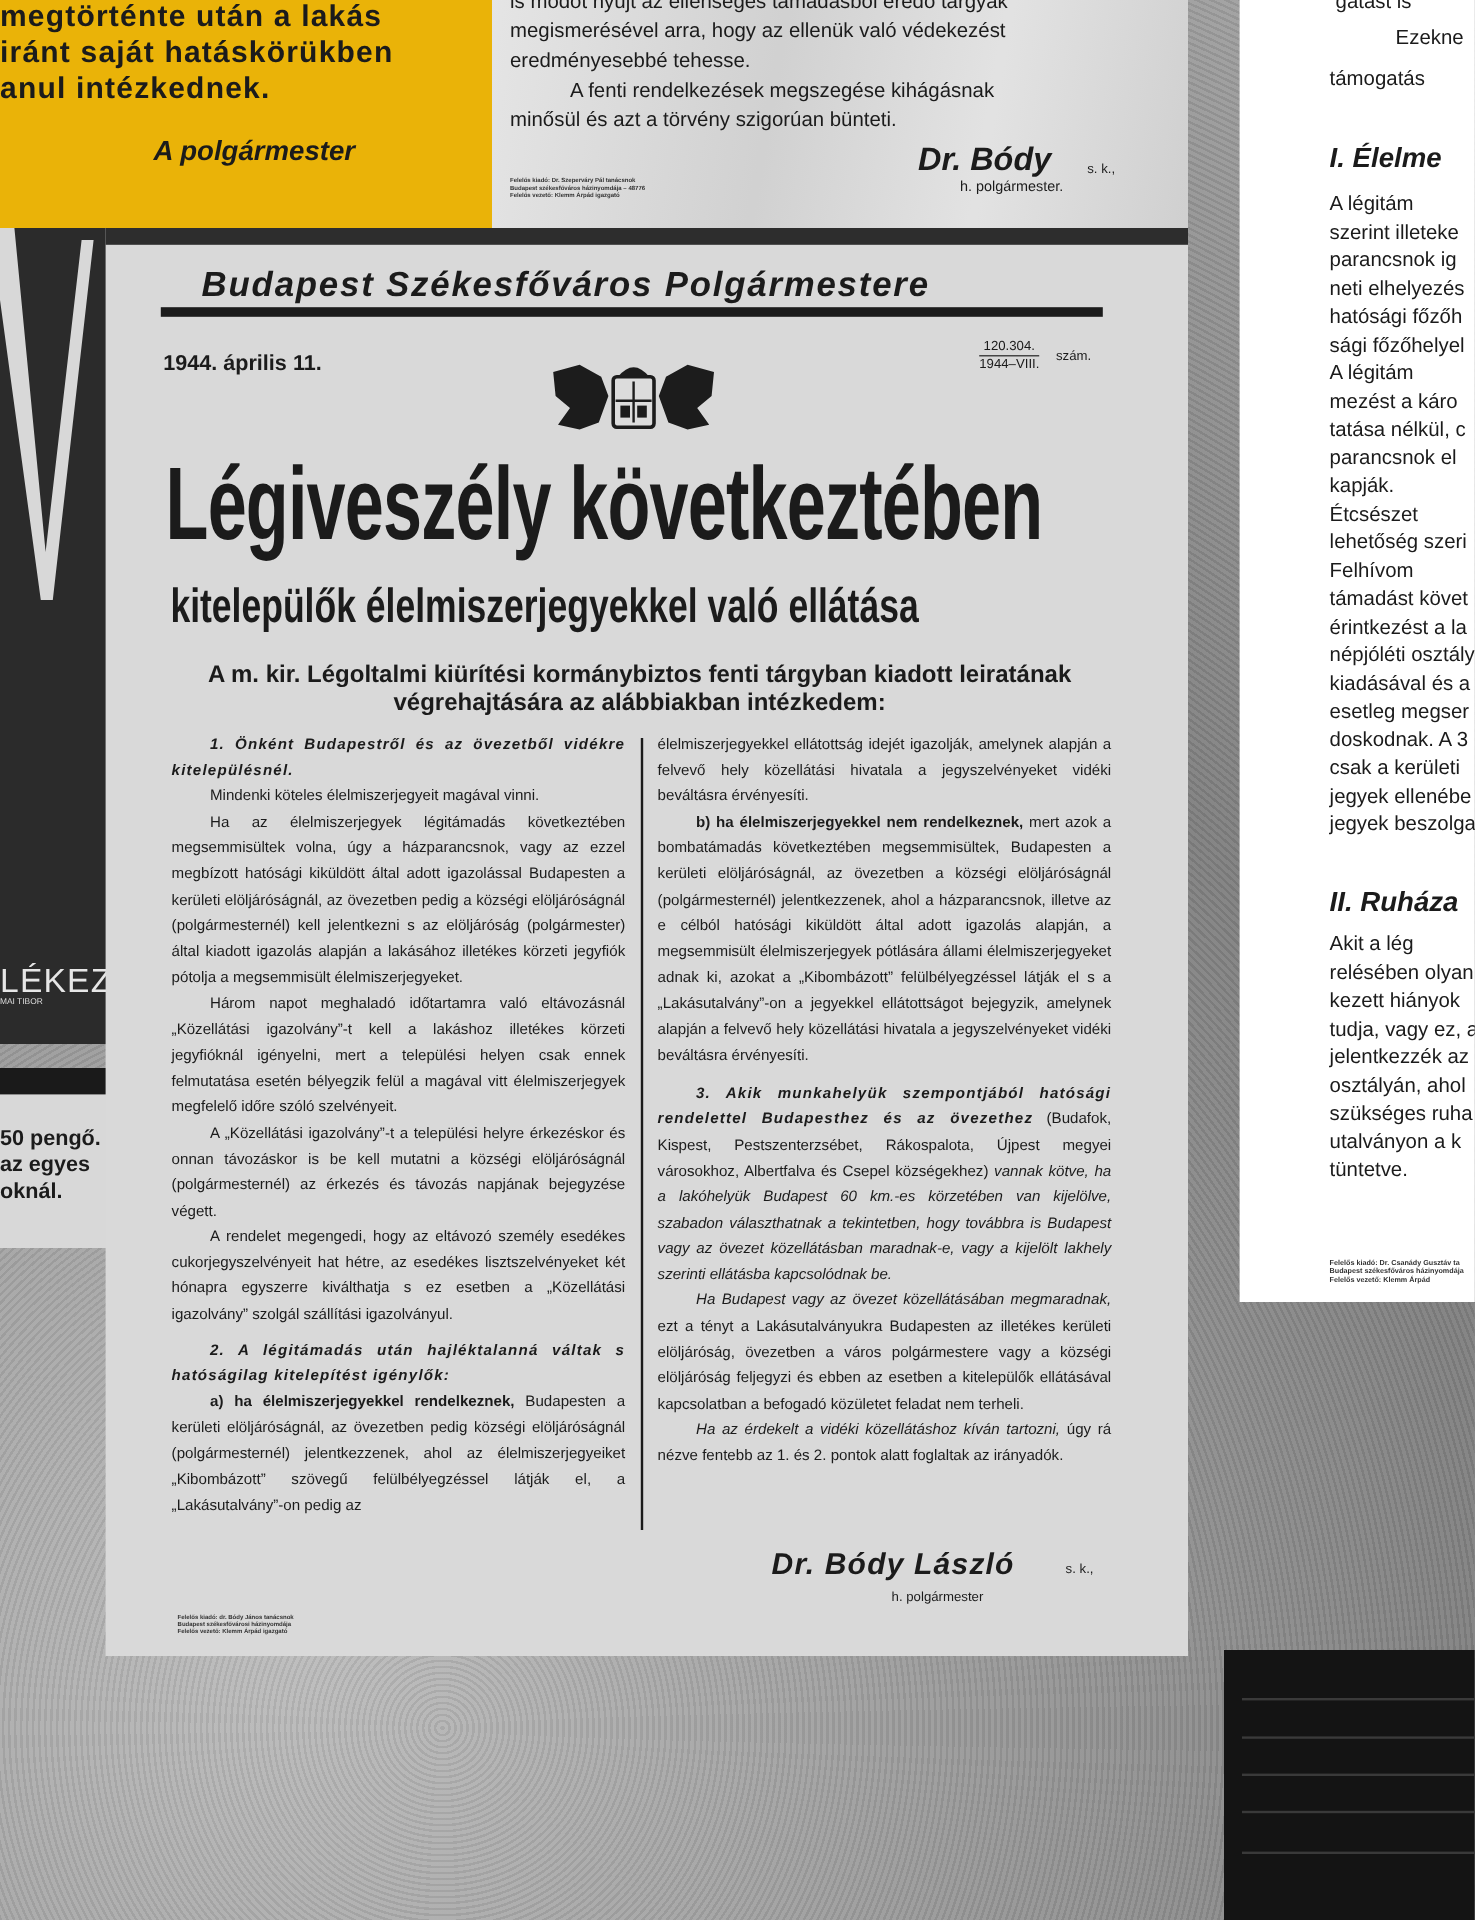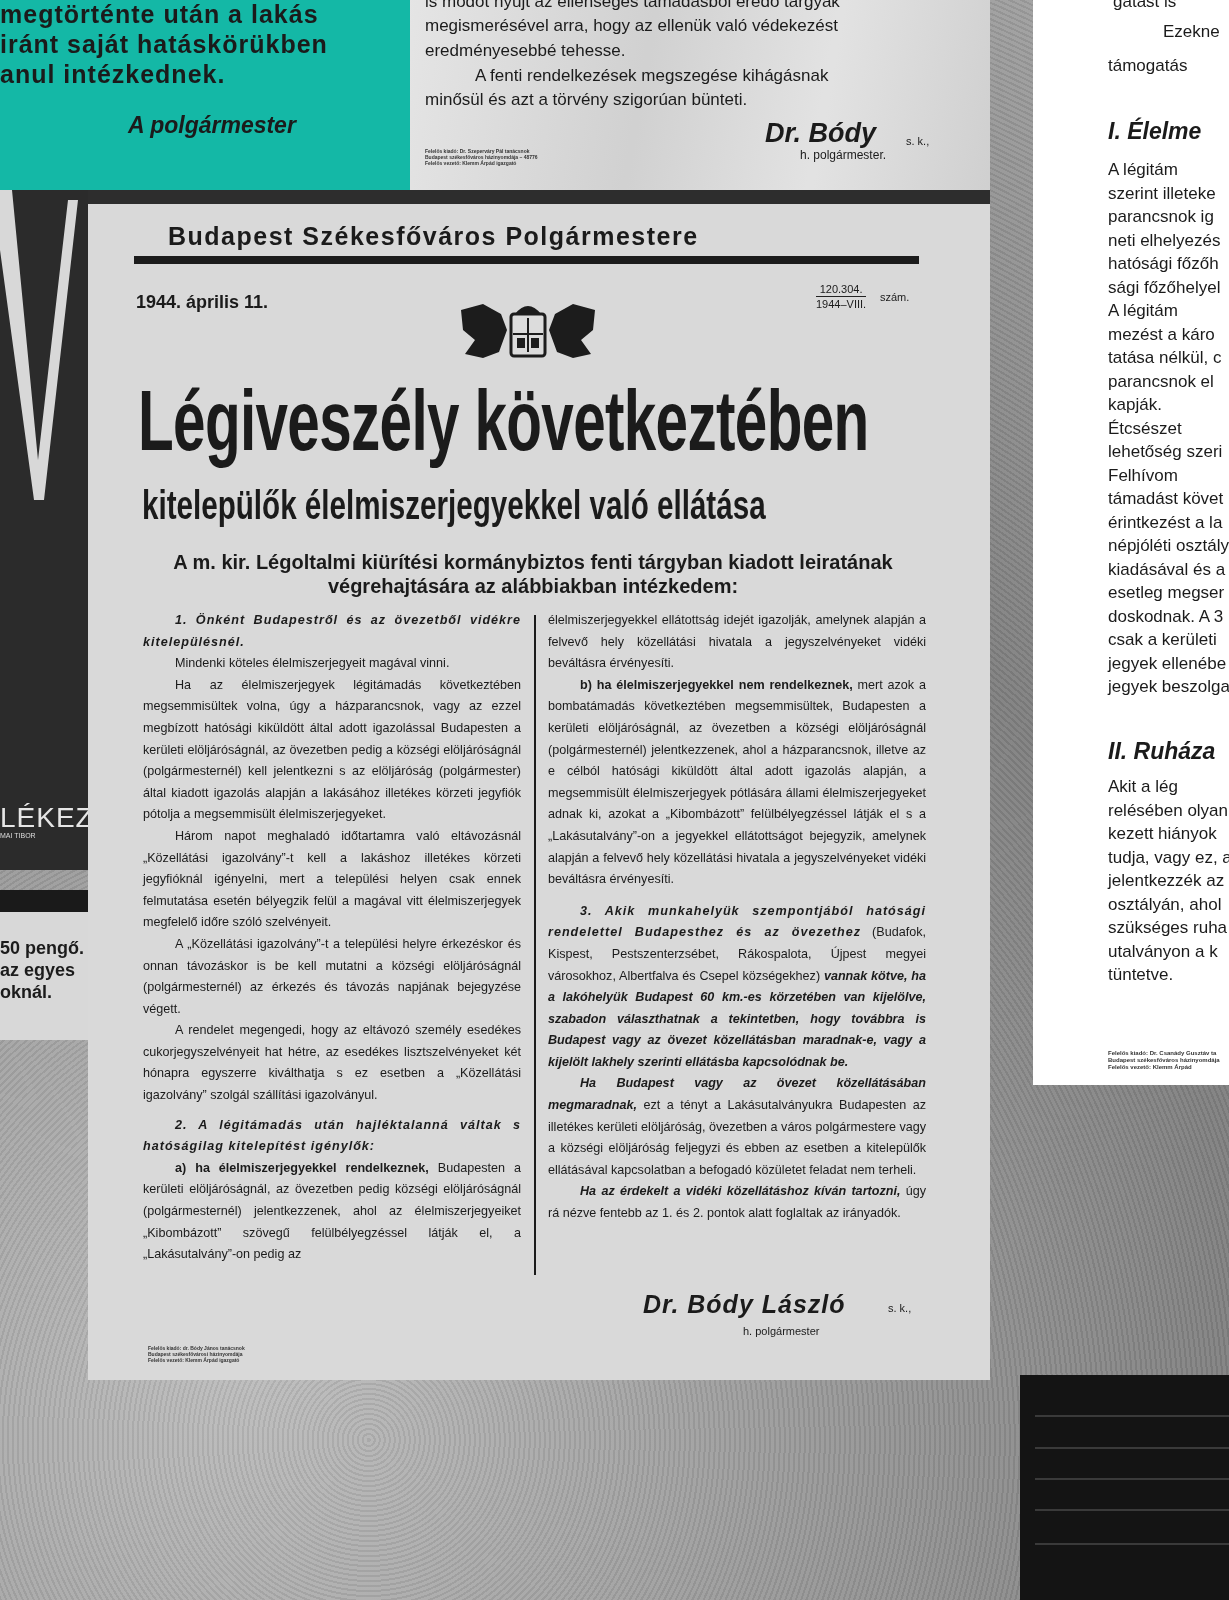--- a/index.html
+++ b/index.html
@@ -5,21 +5,21 @@
   *{box-sizing:border-box;margin:0;padding:0}
   html,body{width:1229px;height:1600px;overflow:hidden;background:#8a8a8a}
   body{position:relative;font-family:"Liberation Sans",sans-serif;color:#1b1b1b}
   .wall{position:absolute;inset:0;background:
     radial-gradient(circle at 20% 85%,#bdbdbd 0,#9d9d9d 30%,#7f7f7f 60%,#a5a5a5 100%);}
   .wall::after{content:"";position:absolute;inset:0;background:
     repeating-radial-gradient(circle at 30% 90%,rgba(0,0,0,.06) 0 2px,rgba(255,255,255,.05) 2px 5px);}
   .paper{position:absolute;background:#dcdcdc;
     background-image:linear-gradient(100deg,rgba(255,255,255,.25),rgba(0,0,0,.05) 40%,rgba(255,255,255,.18) 70%,rgba(0,0,0,.06));}
   
-  #p-topleft{left:0;top:0;width:410px;height:190px;background:#14b8a6}
+  #p-topleft{left:0;top:0;width:410px;height:190px;background:#eab308}
   #p-topleft .line{position:absolute;left:0;font-weight:700;font-size:25px;letter-spacing:1px;white-space:nowrap}
   #p-topleft .sig{position:absolute;left:128px;top:112px;font-weight:700;font-style:italic;font-size:23px}
   
   #p-topmid{left:410px;top:0;width:580px;height:218px}
   #p-topmid .body{position:absolute;left:15px;width:540px;font-size:17px;line-height:27px}
   #p-topmid .sig-name{position:absolute;left:355px;top:118px;font-weight:900;font-style:italic;font-size:27px}
   #p-topmid .sig-sk{position:absolute;left:496px;top:135px;font-size:11px}
   #p-topmid .sig-title{position:absolute;left:390px;top:148px;font-size:12px}
   .imprint{position:absolute;font-size:5px;line-height:6px;font-weight:700;color:#333}
   
@@ -32,35 +32,35 @@
   #p-leftprice .t{position:absolute;left:0;font-weight:700;font-size:18px;white-space:nowrap}
   
   #p-right{left:1033px;top:0;width:239px;height:1085px;background:#ffffff}
   #p-right .txt{position:absolute;left:75px;font-size:17px;line-height:23.5px;white-space:nowrap}
   #p-right .h{position:absolute;left:75px;font-size:23px;font-weight:900;font-style:italic;white-space:nowrap}
   .doorway{position:absolute;left:1020px;top:1375px;width:209px;height:225px;background:#141414}
   .doorway .slat{position:absolute;left:15px;right:0;height:2px;background:#3a3a3a}
   
   #p-main{left:88px;top:190px;width:902px;height:1190px;background:#d9d9d9}
   .topbar{position:absolute;left:0;top:0;width:902px;height:14px;background:#2d2d2d}
-  .hdr{position:absolute;left:80px;top:32px;font-size:25px;font-weight:900;letter-spacing:1.5px}
+  .hdr{position:absolute;left:80px;top:32px;font-size:29px;font-weight:900;font-style:italic;letter-spacing:1.5px}
   .hdr-rule{position:absolute;left:46px;top:66px;width:785px;height:8px;background:#1c1c1c}
   .date{position:absolute;left:48px;top:102px;font-size:18px;font-weight:700}
   .refnum{position:absolute;left:728px;top:92px;font-size:11px;text-align:center;line-height:14px}
   .refnum .num{border-bottom:1px solid #222;display:block}
   .szam{position:absolute;left:792px;top:101px;font-size:11px}
   .crest{position:absolute;left:365px;top:110px;width:150px;height:62px}
   .title{position:absolute;left:50px;top:185px;font-size:86px;font-weight:700;letter-spacing:-1px;transform:scaleX(.68);transform-origin:left top;white-space:nowrap;line-height:90px}
   .subtitle{position:absolute;left:54px;top:293px;font-size:40px;font-weight:700;transform:scaleX(.74);transform-origin:left top;white-space:nowrap}
   .intro{position:absolute;left:50px;top:360px;width:790px;font-size:20px;font-weight:700;text-align:center;line-height:24px}
   .col{position:absolute;top:420px;width:378px;font-size:12.6px;line-height:21.6px;text-align:justify}
   .col p{text-indent:32px}
   .col .bh{font-weight:900;font-style:italic;letter-spacing:1px}
   .col .b{font-weight:900}
-  .col .bi{font-weight:700;font-style:italic}
+  .col .bi{font-weight:400;font-style:italic}
   #col-left{left:55px}
   #col-right{left:460px}
   .divider{position:absolute;left:446px;top:425px;width:2px;height:660px;background:#1b1b1b}
   .signame{position:absolute;left:555px;top:1100px;font-size:25px;font-weight:900;font-style:italic;letter-spacing:1px}
   .sigsk{position:absolute;left:800px;top:1112px;font-size:11px}
   .sigtitle{position:absolute;left:655px;top:1135px;font-size:11px}
 </style>
 </head>
 <body>
 

